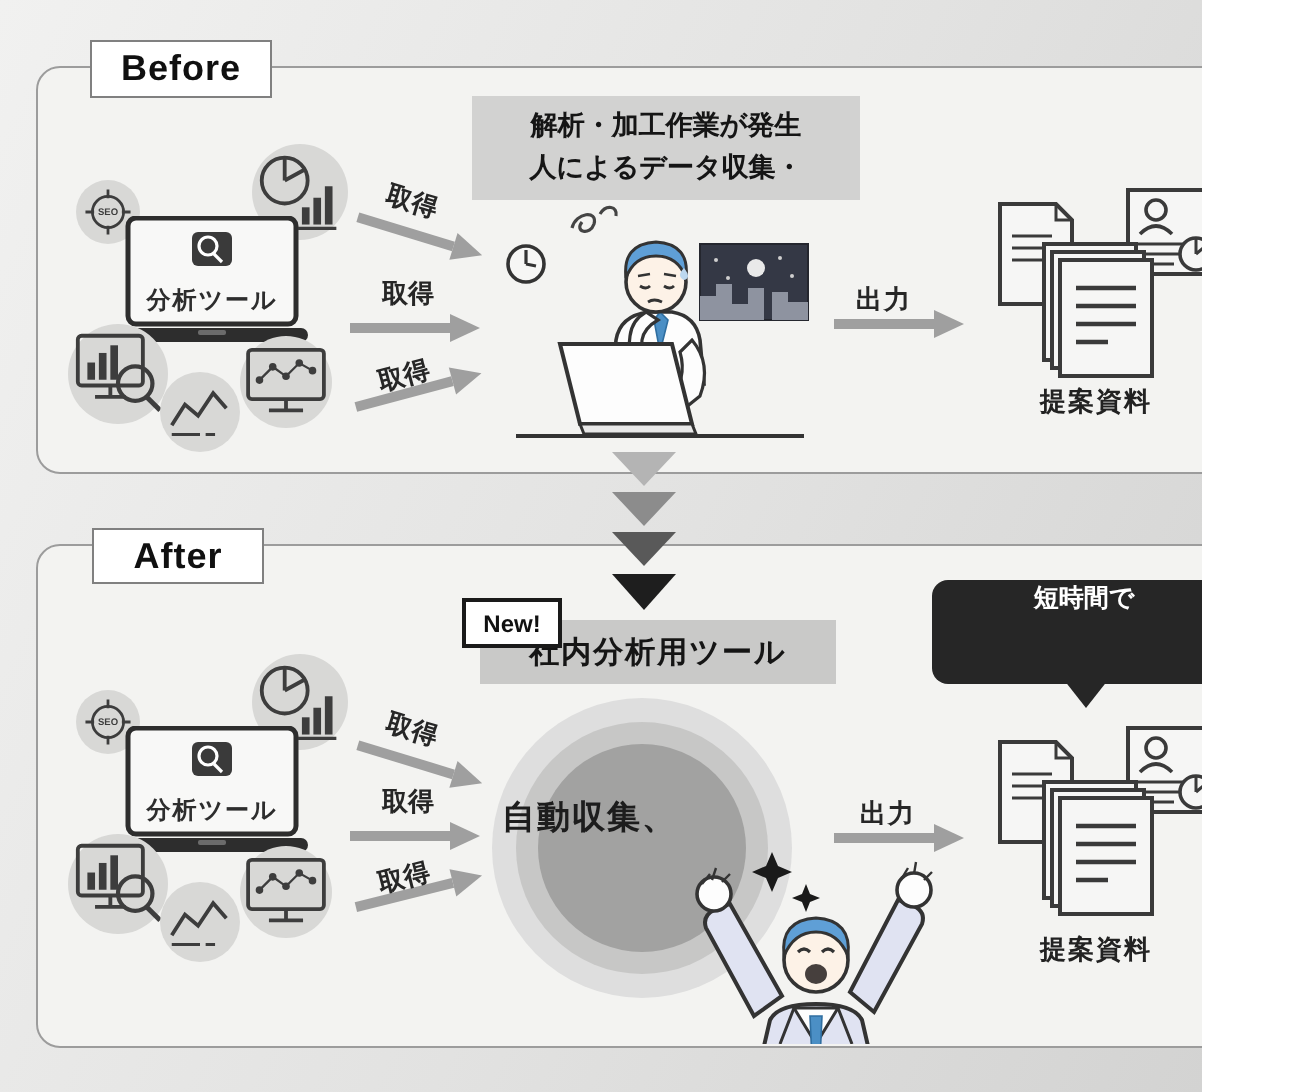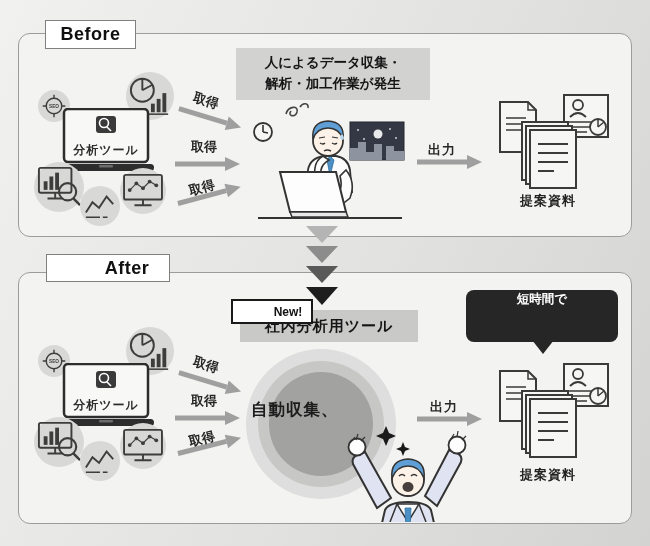--- a/index.html
+++ b/index.html
@@ -1,17 +1,17 @@
 <!DOCTYPE html>
 <html><head>
 <meta charset="utf-8">
 <style>
   html,body{margin:0;padding:0;}
   .canvas{
-    position:relative;width:650px;height:546px;overflow:hidden;
+    position:relative;width:601px;height:546px;overflow:hidden;
     background:linear-gradient(115deg,#f1f1f0 0%,#e2e2e1 55%,#d3d3d2 100%);
     font-family:"Liberation Sans","DejaVu Sans",sans-serif;color:#1a1a1a;
   }
   .panel{position:absolute;background:#f3f3f1;border:1px solid #9c9c9c;border-radius:12px;z-index:1;}
   .section-label{
     position:absolute;background:#ffffff;border:1px solid #808080;z-index:6;
     display:flex;align-items:center;justify-content:center;
     font-weight:bold;font-size:18px;letter-spacing:.5px;color:#101010;
   }
   .graybox{position:absolute;background:#d2d2d1;display:flex;flex-direction:column;align-items:center;justify-content:center;z-index:3;}
@@ -47,22 +47,22 @@
 <body>
 
 <div class="canvas">
 
   <div class="panel" style="left:18px;top:33px;width:612px;height:202px;"></div>
   <div class="section-label" style="left:45px;top:20px;width:89px;height:27px;">
     <span>Before</span>
   </div>
 
   <div class="graybox" style="left:236px;top:48px;width:194px;height:52px;">
+    <span class="ln">解析・加工作業が発生</span>
     <span class="ln">人によるデータ収集・</span>
-    <span class="ln">解析・加工作業が発生</span>
   </div>
 
   <div class="cluster" style="left:28px;top:76px;">
     <div class="circle-icon z1" style="left:10px;top:14px;width:32px;height:32px;">
       <svg width="26" height="26" viewBox="0 0 30 30">
         <circle cx="15" cy="15" r="9" fill="none" stroke="#3d3d3d" stroke-width="1.6"></circle>
         <path d="M15 2 V7 M15 23 V28 M2 15 H7 M23 15 H28" stroke="#3d3d3d" stroke-width="1.6"></path>
         <text x="15" y="17" font-size="5.5" font-weight="bold" text-anchor="middle" fill="#3d3d3d">SEO</text>
       </svg>
     </div>
@@ -203,28 +203,28 @@
     </g>
   </svg>
   <div class="docs-label" style="left:520px;top:192px;">提案資料</div>
 
   <div class="tri" style="top:226px;border-top:17px solid #b4b4b4;"></div>
   <div class="tri" style="top:246px;border-top:17px solid #8c8c8c;"></div>
   <div class="tri" style="top:266px;border-top:17px solid #595959;"></div>
   <div class="tri" style="top:287px;border-top:18px solid #1e1e1e;"></div>
 
   <div class="panel" style="left:18px;top:272px;width:612px;height:250px;"></div>
-  <div class="section-label" style="left:46px;top:254px;width:84px;height:26px;padding-left:38px;">
+  <div class="section-label" style="left:46px;top:264px;width:84px;height:26px;">
     <span>After</span>
   </div>
 
   <div class="toolheader" style="left:240px;top:310px;width:178px;height:32px;text-align:right;">
     <span class="ln">社内分析用ツール</span>
   </div>
-  <div class="newbadge" style="left:231px;top:299px;width:46px;height:21px;padding-left:32px;">
+  <div class="newbadge" style="left:231px;top:299px;width:46px;height:21px;">
     <span>New!</span>
   </div>
 
   <div class="bubble" style="left:466px;top:290px;width:152px;height:52px;">
     <span class="ln">短時間で</span>
   </div>
   <div class="bubble-tail" style="left:532px;top:340px;"></div>
 
   <div class="cluster" style="left:28px;top:331px;">
     <div class="circle-icon z1" style="left:10px;top:14px;width:32px;height:32px;">

